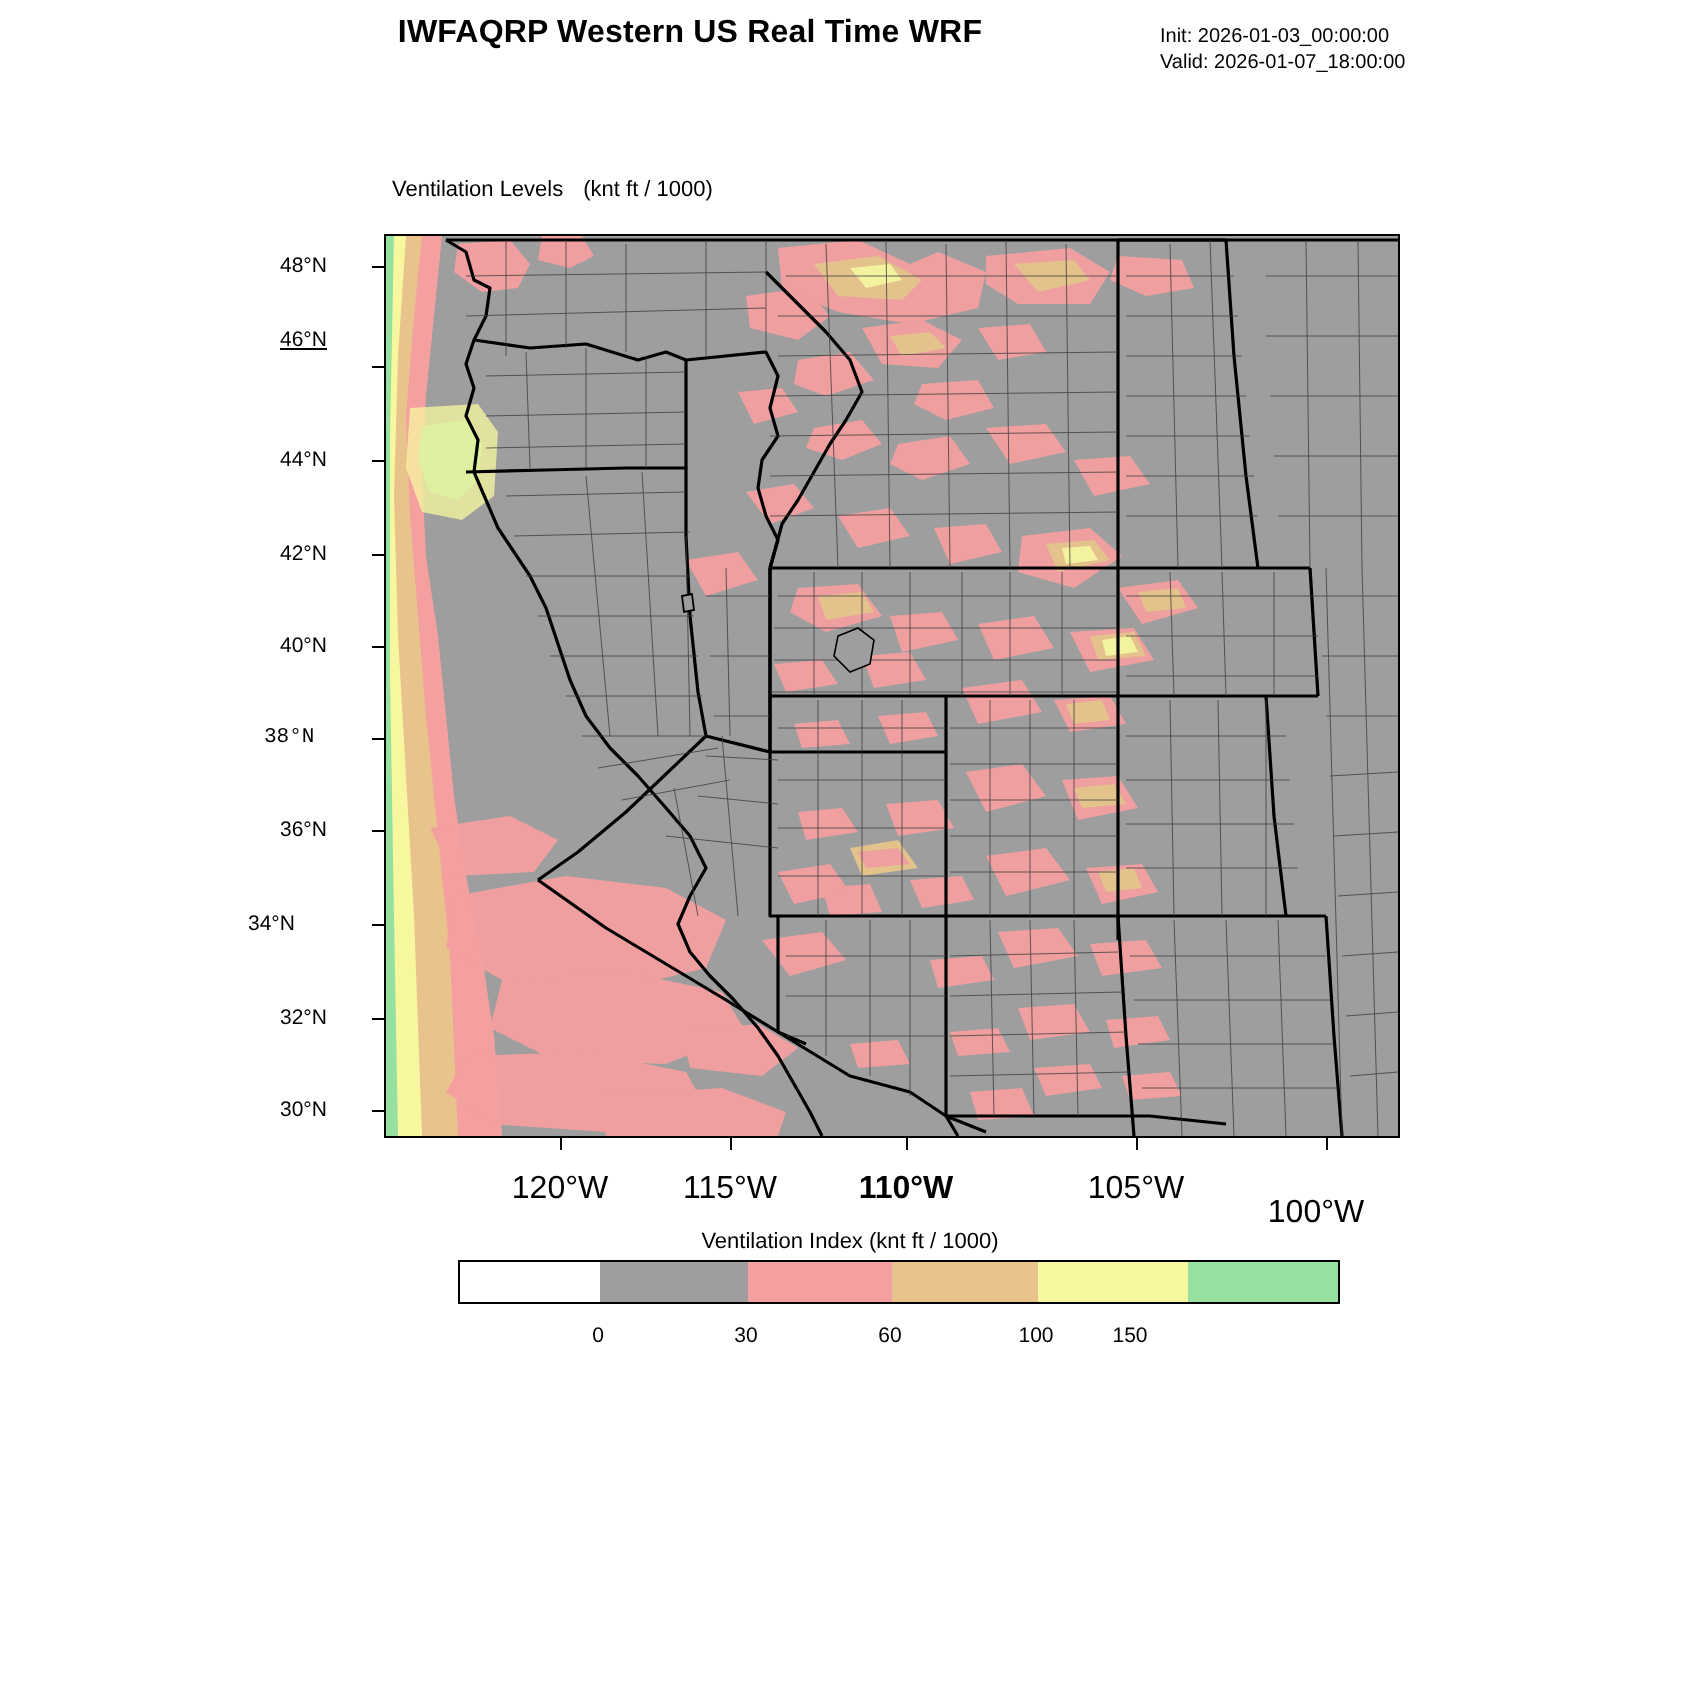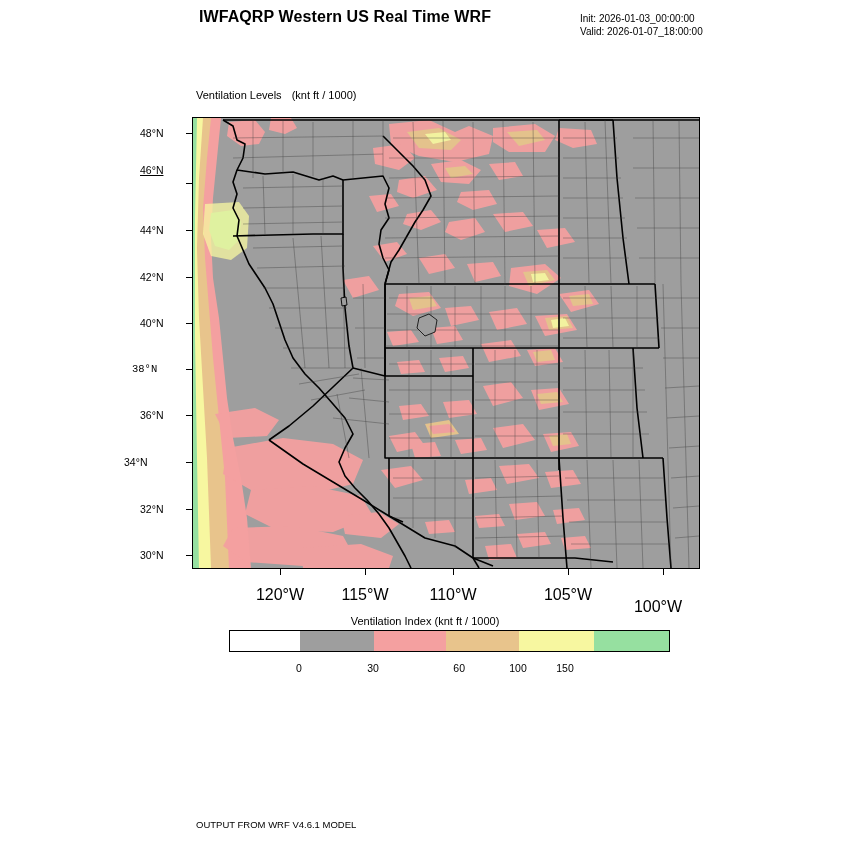--- a/index.html
+++ b/index.html
@@ -336,21 +336,21 @@
 <div class="tick" style="left:186px; top:277px; width:6px; height:1px;"></div>
 <div class="tick" style="left:186px; top:323px; width:6px; height:1px;"></div>
 <div class="tick" style="left:186px; top:369px; width:6px; height:1px;"></div>
 <div class="tick" style="left:186px; top:415px; width:6px; height:1px;"></div>
 <div class="tick" style="left:186px; top:462px; width:6px; height:1px;"></div>
 <div class="tick" style="left:186px; top:509px; width:6px; height:1px;"></div>
 <div class="tick" style="left:186px; top:555px; width:6px; height:1px;"></div>
 
 <div class="xtick-label" style="left:240px; top:586px; width:80px;">120°W</div>
 <div class="xtick-label" style="left:325px; top:586px; width:80px;">115°W</div>
-<div class="xtick-label" style="left:413px; top:586px; width:80px;">110°W</div>
+<div class="xtick-label" style="left:413px; top:586px; width:80px;font-weight:bold;">110°W</div>
 <div class="xtick-label" style="left:528px; top:586px; width:80px;">105°W</div>
 <div class="xtick-label" style="left:618px; top:586px; width:80px;margin-top:12px;">100°W</div>
 
 <div class="tick" style="left:280px; top:569px; width:1px; height:6px;"></div>
 <div class="tick" style="left:365px; top:569px; width:1px; height:6px;"></div>
 <div class="tick" style="left:453px; top:569px; width:1px; height:6px;"></div>
 <div class="tick" style="left:568px; top:569px; width:1px; height:6px;"></div>
 <div class="tick" style="left:663px; top:569px; width:1px; height:6px;"></div>
 
 <div id="cbar-title">Ventilation Index  (knt ft / 1000)</div>
@@ -359,19 +359,18 @@
   <div class="seg" style="width:70px; background:#ffffff;"></div>
   <div class="seg" style="width:74px; background:#9e9e9e;"></div>
   <div class="seg" style="width:72px; background:#f4a0a0;"></div>
   <div class="seg" style="width:73px; background:#e8c48c;"></div>
   <div class="seg" style="width:75px; background:#f7f7a0;"></div>
   <div class="seg" style="flex:1; background:#96e0a0;"></div>
 </div>
 
 <div class="cbar-label" style="left:279px;">0</div>
 <div class="cbar-label" style="left:353px;">30</div>
-<div class="cbar-label" style="left:425px;text-align:right;">60</div>
+<div class="cbar-label" style="left:425px;">60</div>
 <div class="cbar-label" style="left:498px;">100</div>
 <div class="cbar-label" style="left:545px;">150</div>
 
 <div id="footer">
-  <div>OUTPUT FROM WRF V4.6.1 MODEL</div>
 </div>
 
 </body></html>

